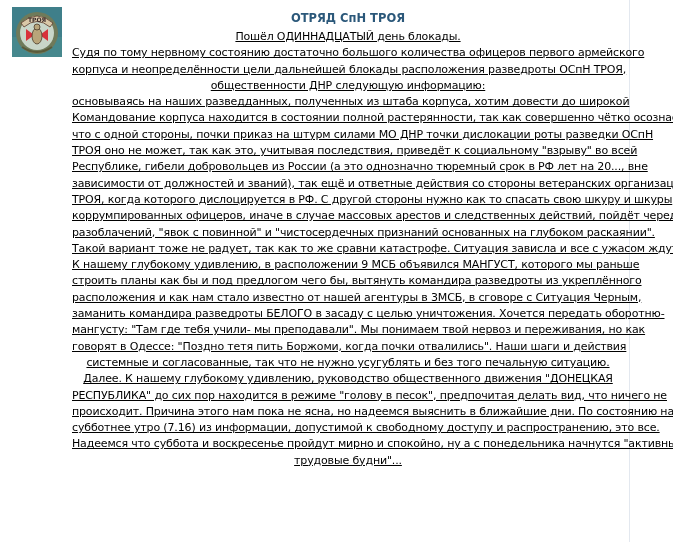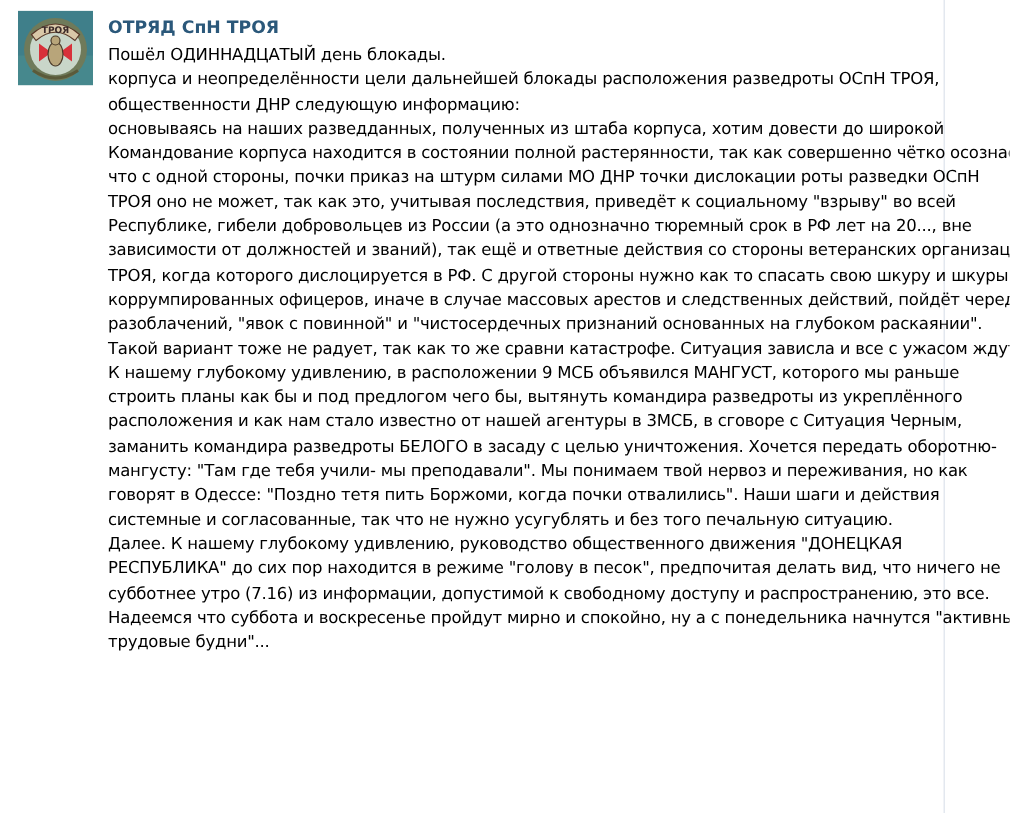--- a/index.html
+++ b/index.html
@@ -30,35 +30,37 @@
     width: 50px;
     height: 50px;
     overflow: hidden;
   }
   .avatar svg { display: block; }
   .content {
     position: absolute;
     left: 72px;
     top: 7px;
     width: 552px;
+    text-align: center;
   }
   .author {
     font-size: 11.5px;
     font-weight: bold;
     color: #2b587a;
     line-height: 17px;
     margin-bottom: 2px;
     cursor: pointer;
     display: inline-block;
   }
   .text {
     font-size: 11px;
     color: #000000;
     line-height: 16.3px;
     letter-spacing: -0.15px;
+    text-decoration: underline;
   }
   .line {
     white-space: nowrap;
   }
 </style>
 </head>
 <body>
 
 <div class="post">
   <div class="avatar">
@@ -73,20 +75,21 @@
       <ellipse cx="25" cy="29" rx="5" ry="8" fill="#b8a57a" stroke="#4a3a2a" stroke-width="0.8"></ellipse>
       <circle cx="25" cy="20" r="3" fill="#b8a57a" stroke="#4a3a2a" stroke-width="0.8"></circle>
       <path d="M10 40 Q25 50 40 40" fill="none" stroke="#5a5a3a" stroke-width="2"></path>
     </svg>
   </div>
 
   <div class="content">
     <div class="author">ОТРЯД СпН ТРОЯ</div>
     <div class="text">
       <div class="line">Пошёл ОДИННАДЦАТЫЙ день блокады.</div>
+      <div class="line">Судя по тому нервному состоянию достаточно большого количества офицеров первого армейского</div>
       <div class="line">корпуса и неопределённости цели дальнейшей блокады расположения разведроты ОСпН ТРОЯ,</div>
       <div class="line">общественности ДНР следующую информацию:</div>
       <div class="line">основываясь на наших разведданных, полученных из штаба корпуса, хотим довести до широкой</div>
       <div class="line">Командование корпуса находится в состоянии полной растерянности, так как совершенно чётко осознаёт,</div>
       <div class="line">что с одной стороны, почки приказ на штурм силами МО ДНР точки дислокации роты разведки ОСпН</div>
       <div class="line">ТРОЯ оно не может, так как это, учитывая последствия, приведёт к социальному "взрыву" во всей</div>
       <div class="line">Республике, гибели добровольцев из России (а это однозначно тюремный срок в РФ лет на 20..., вне</div>
       <div class="line">зависимости от должностей и званий), так ещё и ответные действия со стороны ветеранских организаций</div>
       <div class="line">ТРОЯ, когда которого дислоцируется в РФ. С другой стороны нужно как то спасать свою шкуру и шкуры</div>
       <div class="line">коррумпированных офицеров, иначе в случае массовых арестов и следственных действий, пойдёт череда</div>
@@ -94,18 +97,19 @@
       <div class="line">Такой вариант тоже не радует, так как то же сравни катастрофе. Ситуация зависла и все с ужасом ждут</div>
       <div class="line">К нашему глубокому удивлению, в расположении 9 МСБ объявился МАНГУСТ, которого мы раньше</div>
       <div class="line">строить планы как бы и под предлогом чего бы, вытянуть командира разведроты из укреплённого</div>
       <div class="line">расположения и как нам стало известно от нашей агентуры в 3МСБ, в сговоре с Ситуация Черным,</div>
       <div class="line">заманить командира разведроты БЕЛОГО в засаду с целью уничтожения. Хочется передать оборотню-</div>
       <div class="line">мангусту: "Там где тебя учили- мы преподавали". Мы понимаем твой нервоз и переживания, но как</div>
       <div class="line">говорят в Одессе: "Поздно тетя пить Боржоми, когда почки отвалились". Наши шаги и действия</div>
       <div class="line">системные и согласованные, так что не нужно усугублять и без того печальную ситуацию.</div>
       <div class="line">Далее. К нашему глубокому удивлению, руководство общественного движения "ДОНЕЦКАЯ</div>
       <div class="line">РЕСПУБЛИКА" до сих пор находится в режиме "голову в песок", предпочитая делать вид, что ничего не</div>
+      <div class="line">происходит. Причина этого нам пока не ясна, но надеемся выяснить в ближайшие дни. По состоянию на</div>
       <div class="line">субботнее утро (7.16) из информации, допустимой к свободному доступу и распространению, это все.</div>
       <div class="line">Надеемся что суббота и воскресенье пройдут мирно и спокойно, ну а с понедельника начнутся "активные</div>
       <div class="line">трудовые будни"...</div>
     </div>
   </div>
 </div>
 
 </body></html>

